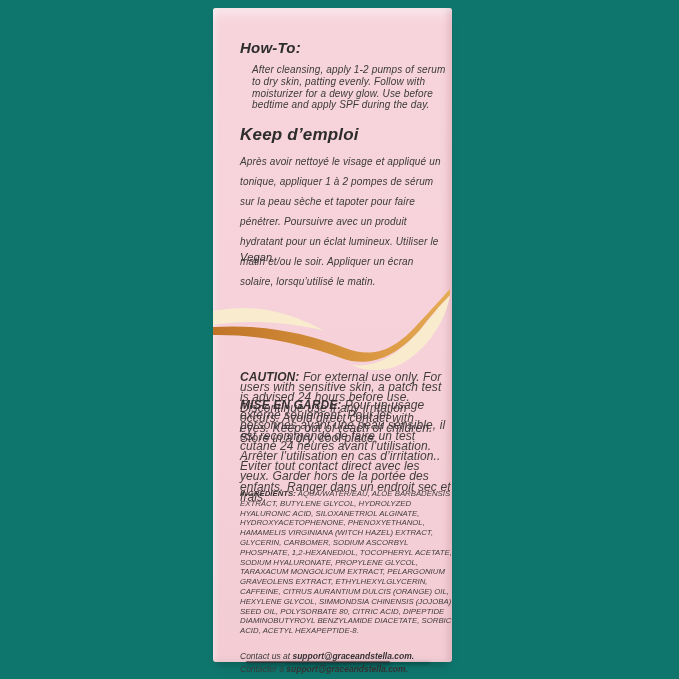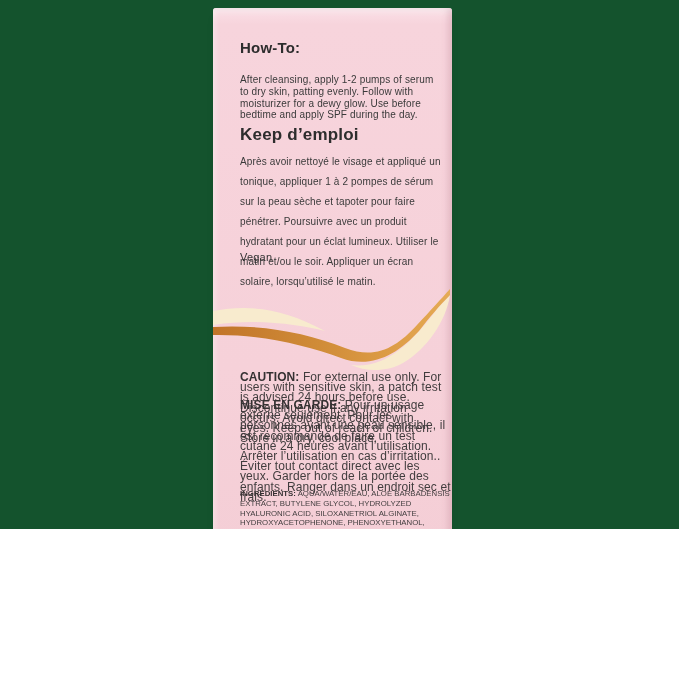--- a/index.html
+++ b/index.html
@@ -2,39 +2,39 @@
 <html><head>
 <meta charset="utf-8">
 <style>
   html,body{margin:0;padding:0;}
   body{
     width:679px;height:679px;
     background:#ffffff;
     font-family:"Liberation Sans", sans-serif;
     -webkit-font-smoothing:antialiased;
   }
-  .scene{position:relative;width:679px;height:529px;background:#14532d;overflow:hidden;}
+  .scene{position:relative;width:679px;height:679px;background:#0f766e;overflow:hidden;font-style:italic;}
   .box{
     position:absolute;left:213px;top:8px;width:239px;height:654px;
     background:linear-gradient(180deg,#fbe0e7 0%,#f7d4dc 2.5%,#f6d1d9 55%,#f3ccd4 100%);
     border-radius:3px;
     box-shadow:
       inset -4px 0 6px rgba(176,116,132,.28),
       inset 3px 0 5px rgba(255,255,255,.35),
       inset 0 7px 7px -5px rgba(255,255,255,.85),
       0 7px 9px -4px rgba(0,0,0,.22);
   }
   .box-bottom-edge{
     position:absolute;left:14%;bottom:-1px;width:60%;height:2px;
     background:rgba(48,26,34,.6);border-radius:2px;
     box-shadow:0 2px 4px rgba(0,0,0,.4), 40px 1px 3px rgba(0,0,0,.25);
   }
   .sec{position:absolute;left:27px;color:#3a3a3a;}
   .h-en{top:31px;font-size:15px;font-weight:700;letter-spacing:.2px;color:#2d2d2d;margin:0;}
-  .p-en{top:66px;width:203px;font-size:10px;line-height:11.8px;letter-spacing:.15px;}
+  .p-en{top:56px;width:203px;font-size:10px;line-height:11.8px;letter-spacing:.15px;margin-left:12px;}
   .h-fr{top:117px;font-size:17px;font-weight:700;letter-spacing:.2px;color:#2d2d2d;margin:0;}
   .p-fr{top:144px;width:208px;font-size:10px;line-height:20px;letter-spacing:.15px;}
   .claims{top:242px;font-size:11px;line-height:15px;letter-spacing:.2px;color:#333;}
   .claims .pair + .pair{margin-top:3px;}
   .swoosh{position:absolute;left:0;top:277px;width:239px;height:95px;}
   .fine{font-size:12px;line-height:10.2px;letter-spacing:.1px;color:#413d3e;}
   .sec-caution{top:364px;width:206px;}
   .sec-mise{top:392px;width:212px;}
   .sec-ingr{top:481px;width:220px;font-size:7.8px;line-height:9.8px;letter-spacing:0;}
   .sec-contact{top:607px;width:215px;font-size:8.5px;line-height:12.5px;color:#3a3a3a;margin-top:35px;}

